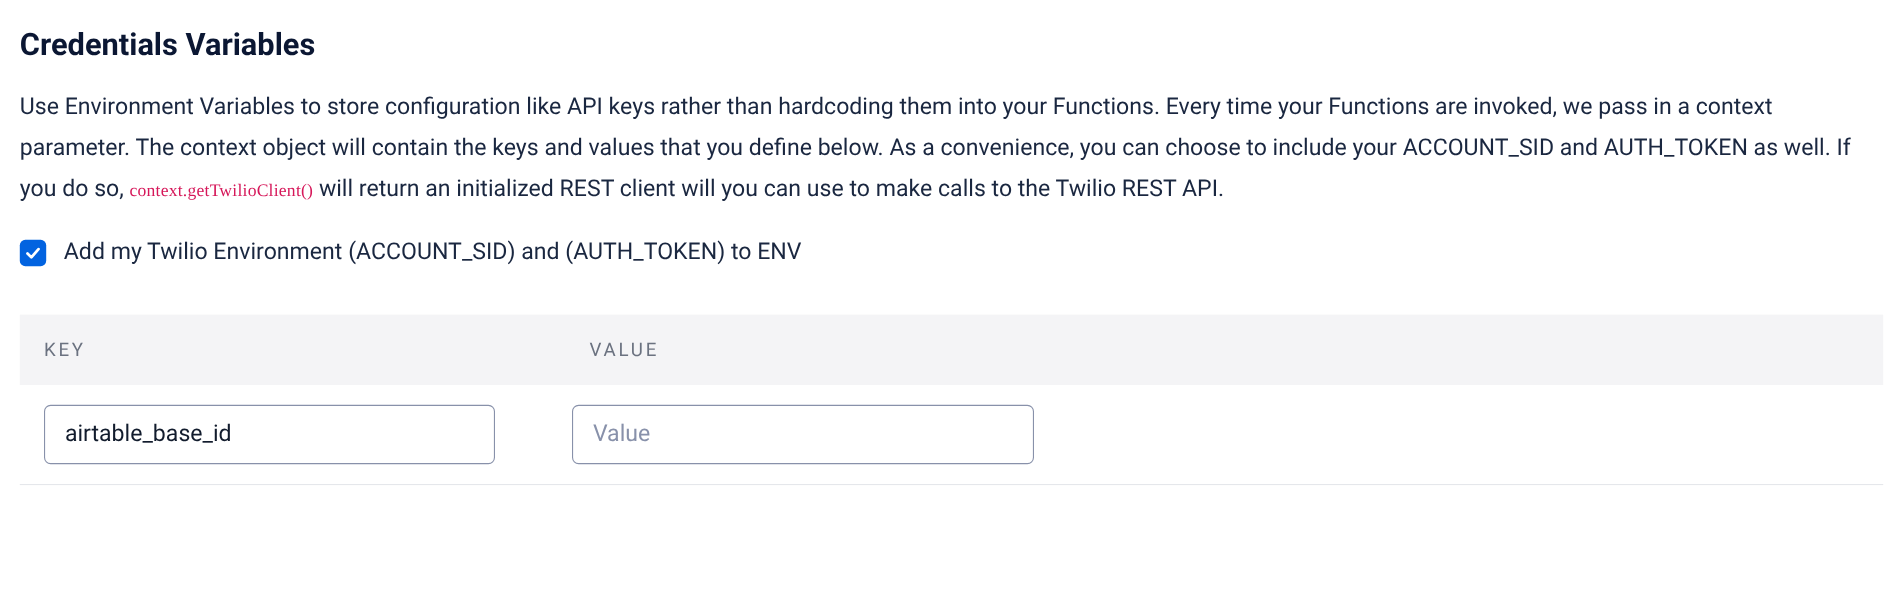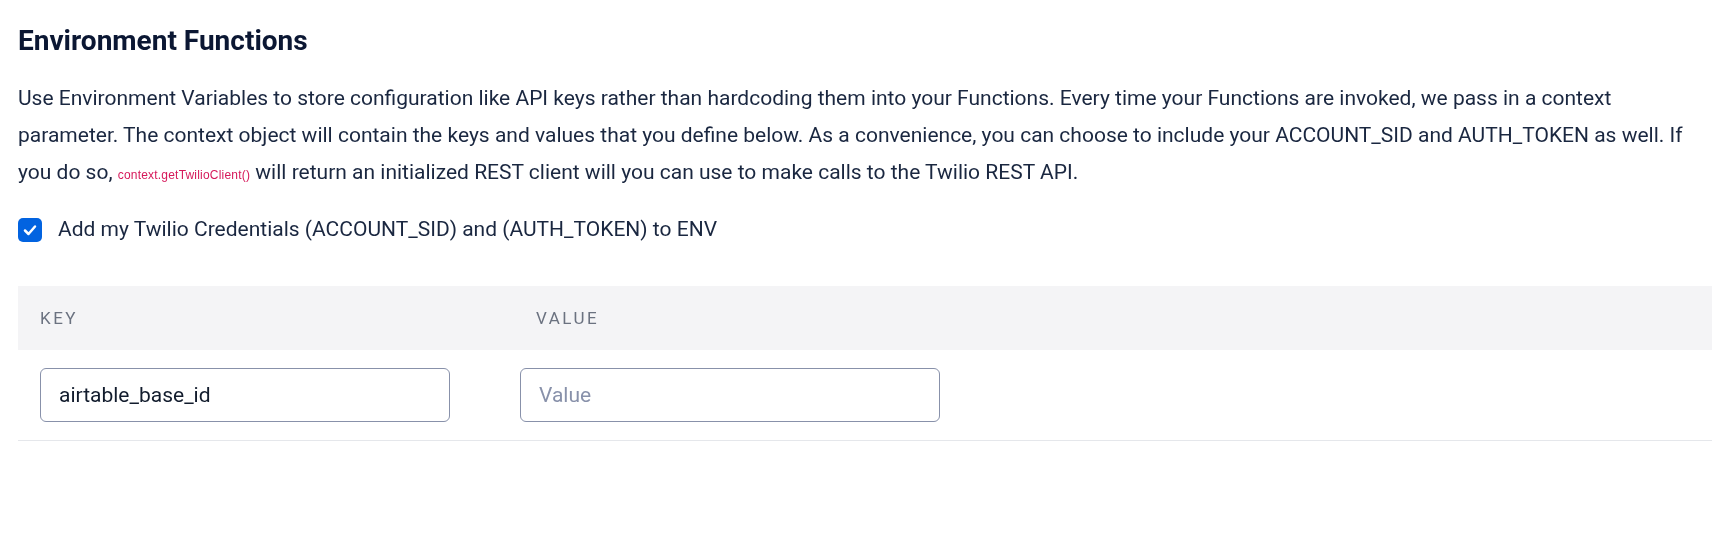--- a/index.html
+++ b/index.html
@@ -23,23 +23,23 @@
       margin-bottom: 18px;
     }
     .description {
       font-size: 21px;
       color: #1a2740;
       line-height: 1.75;
       margin-bottom: 24px;
       max-width: 1690px;
     }
     .code-inline {
-      font-family: Liberation Sans, sans-serif;
+      font-family: Liberation Serif, serif;
       color: #d6185a;
-      font-size: 12px;
+      font-size: 16px;
       letter-spacing: 0.2px;
     }
     .checkbox-row {
       display: flex;
       align-items: center;
       gap: 16px;
       margin-bottom: 40px;
     }
     .checkbox {
       width: 24px;
@@ -117,35 +117,35 @@
       font-size: 20px;
       font-weight: 700;
       cursor: pointer;
       font-family: inherit;
       margin-left: 26px;
     }
   </style>
 </head>
 <body>
 
-<h2 class="heading">Environment Functions</h2>
+<h2 class="heading">Credentials Variables</h2>
 
 <p class="description">
   <span>Use Environment Variables to store configuration like API keys rather than hardcoding them into your Functions. Every time your Functions are invoked, we pass in a context parameter. The context object will contain the keys and values that you define below. As a convenience, you can choose to include your ACCOUNT_SID and AUTH_TOKEN as well. If you do so, </span>
   <span class="code-inline">context.getTwilioClient()</span>
   <span> will return an initialized REST client will you can use to make calls to the Twilio REST API.</span>
 </p>
 
 <div class="checkbox-row">
   <div class="checkbox">
     <svg viewBox="0 0 16 16" fill="none">
       <path d="M3 8.5L6.5 12L13 4.5" stroke="#ffffff" stroke-width="2.5" stroke-linecap="round" stroke-linejoin="round"></path>
     </svg>
   </div>
-  <span class="checkbox-label">Add my Twilio Credentials (ACCOUNT_SID) and (AUTH_TOKEN) to ENV</span>
+  <span class="checkbox-label">Add my Twilio Environment (ACCOUNT_SID) and (AUTH_TOKEN) to ENV</span>
 </div>
 
 <div class="table-header">
   <div class="col-key">
     <span class="col-header-text">KEY</span>
   </div>
   <div class="col-value">
     <span class="col-header-text">VALUE</span>
   </div>
 </div>

